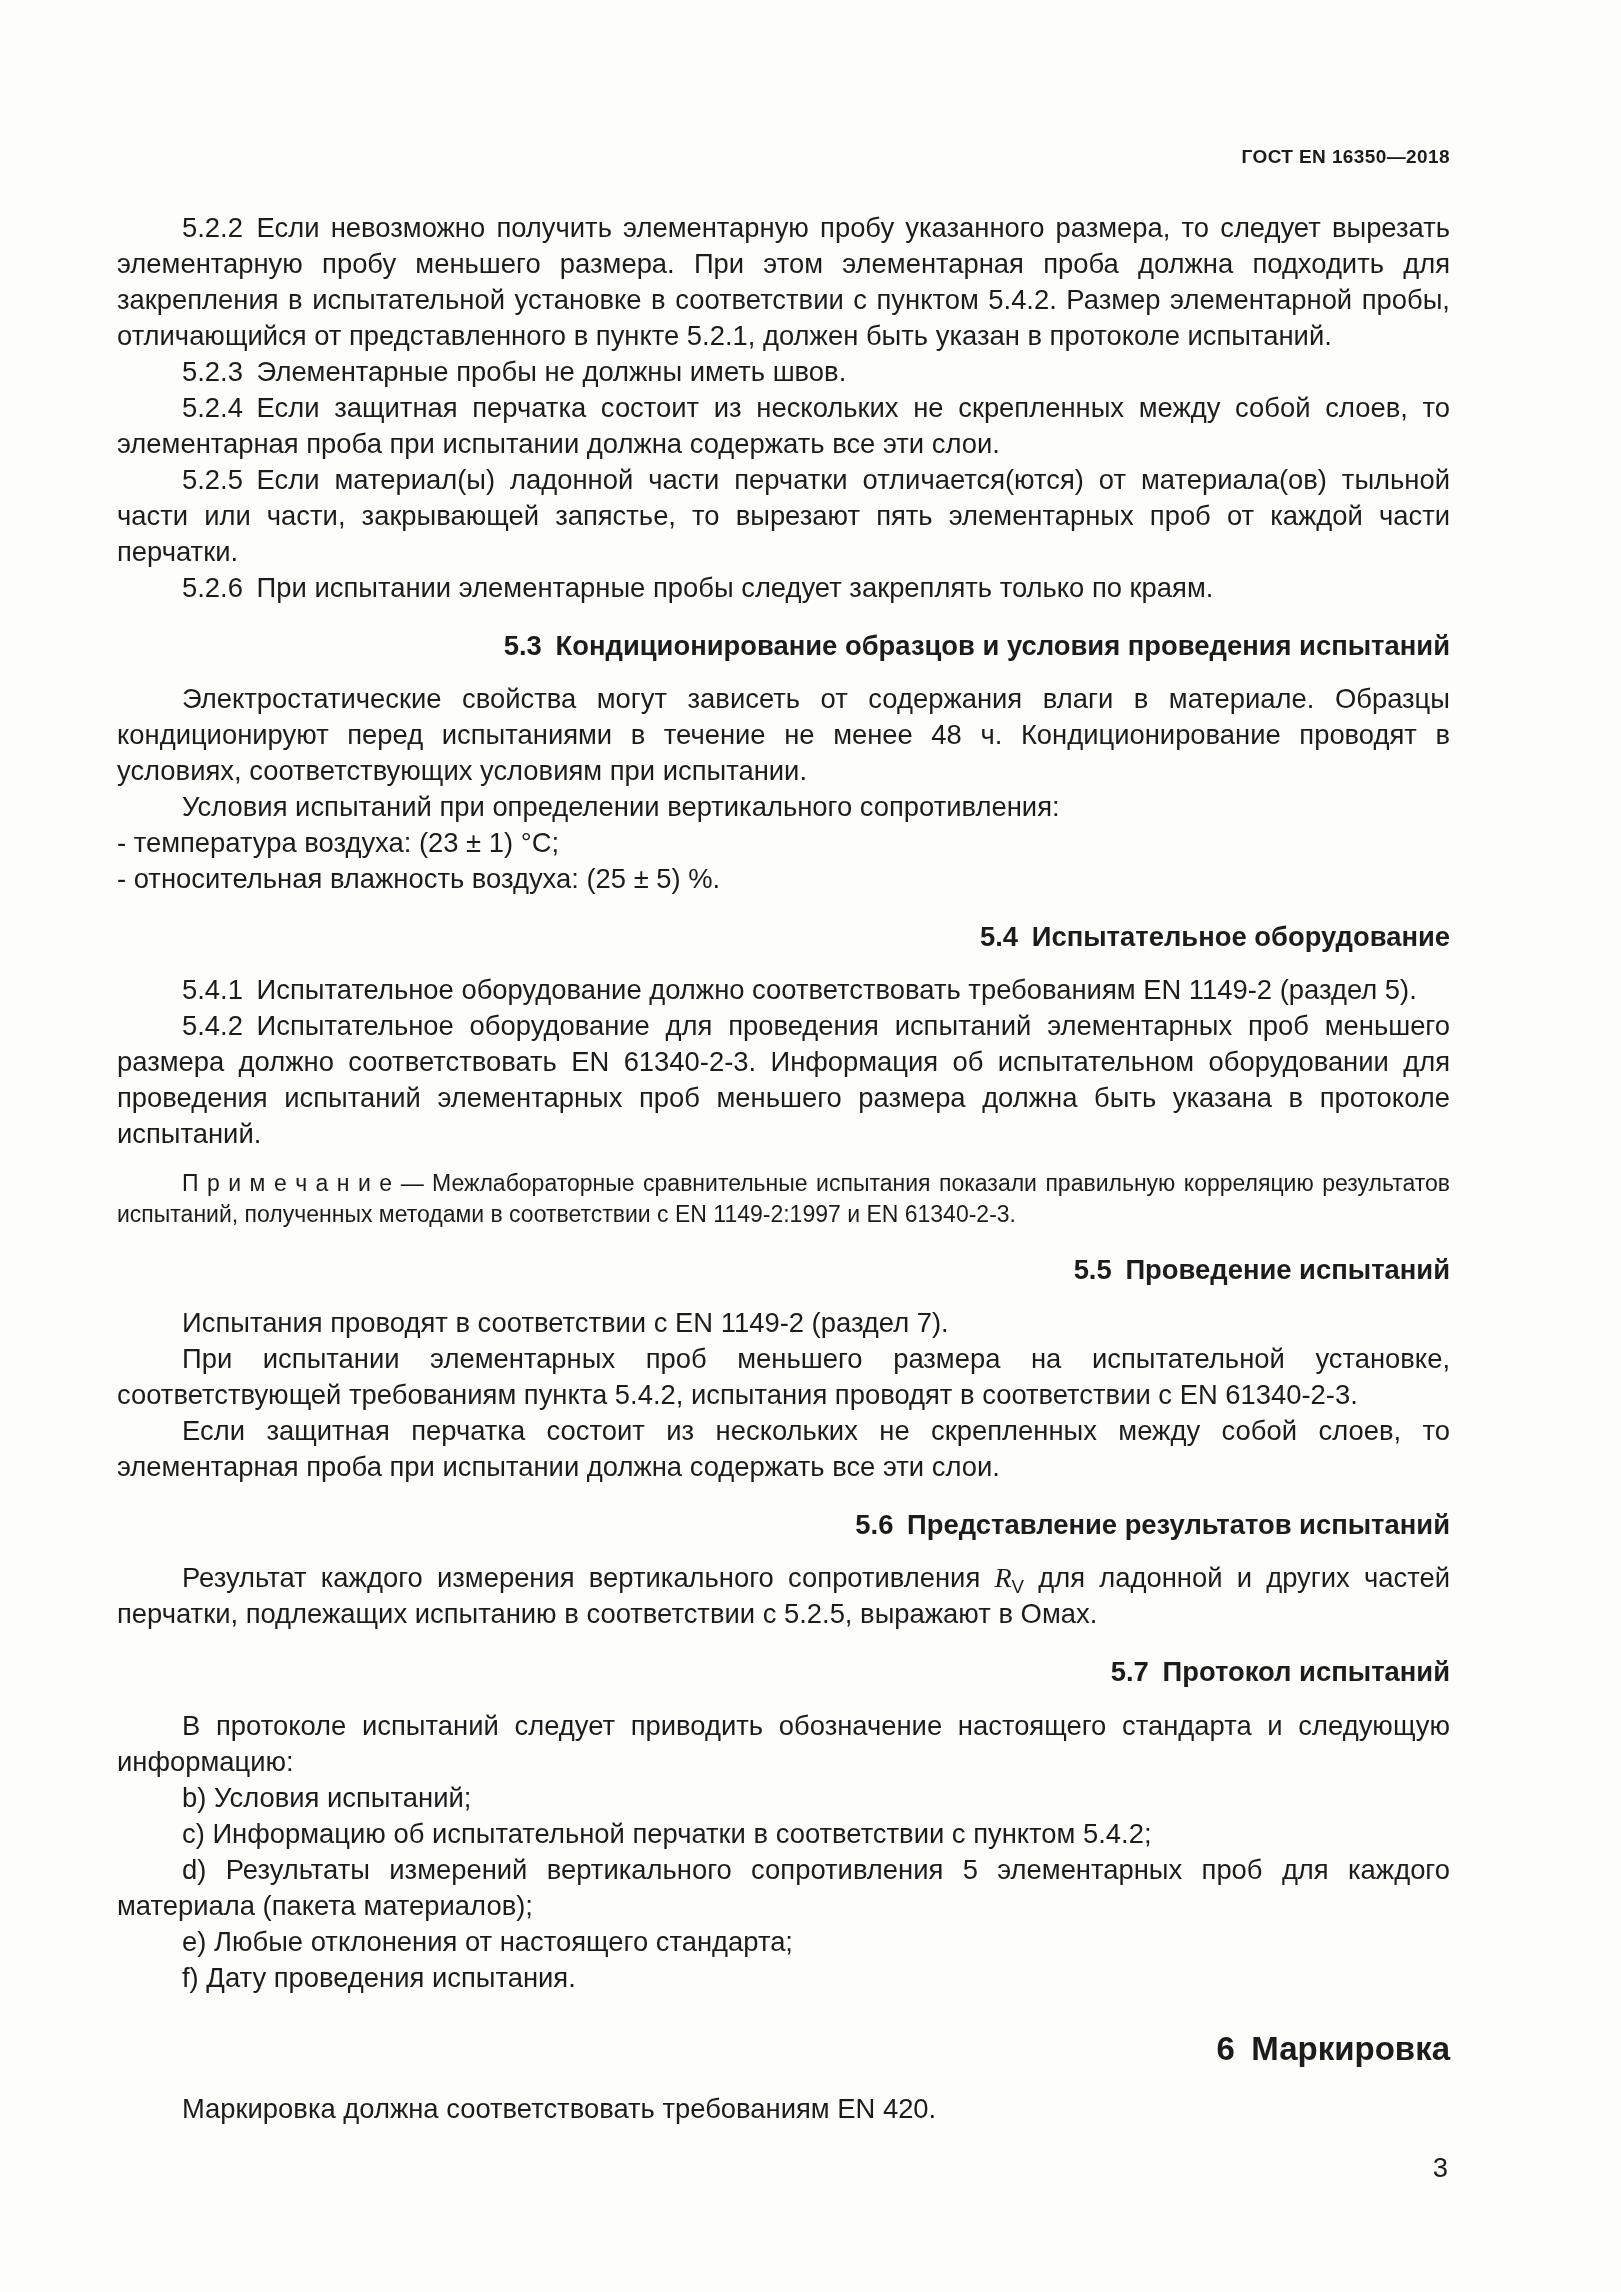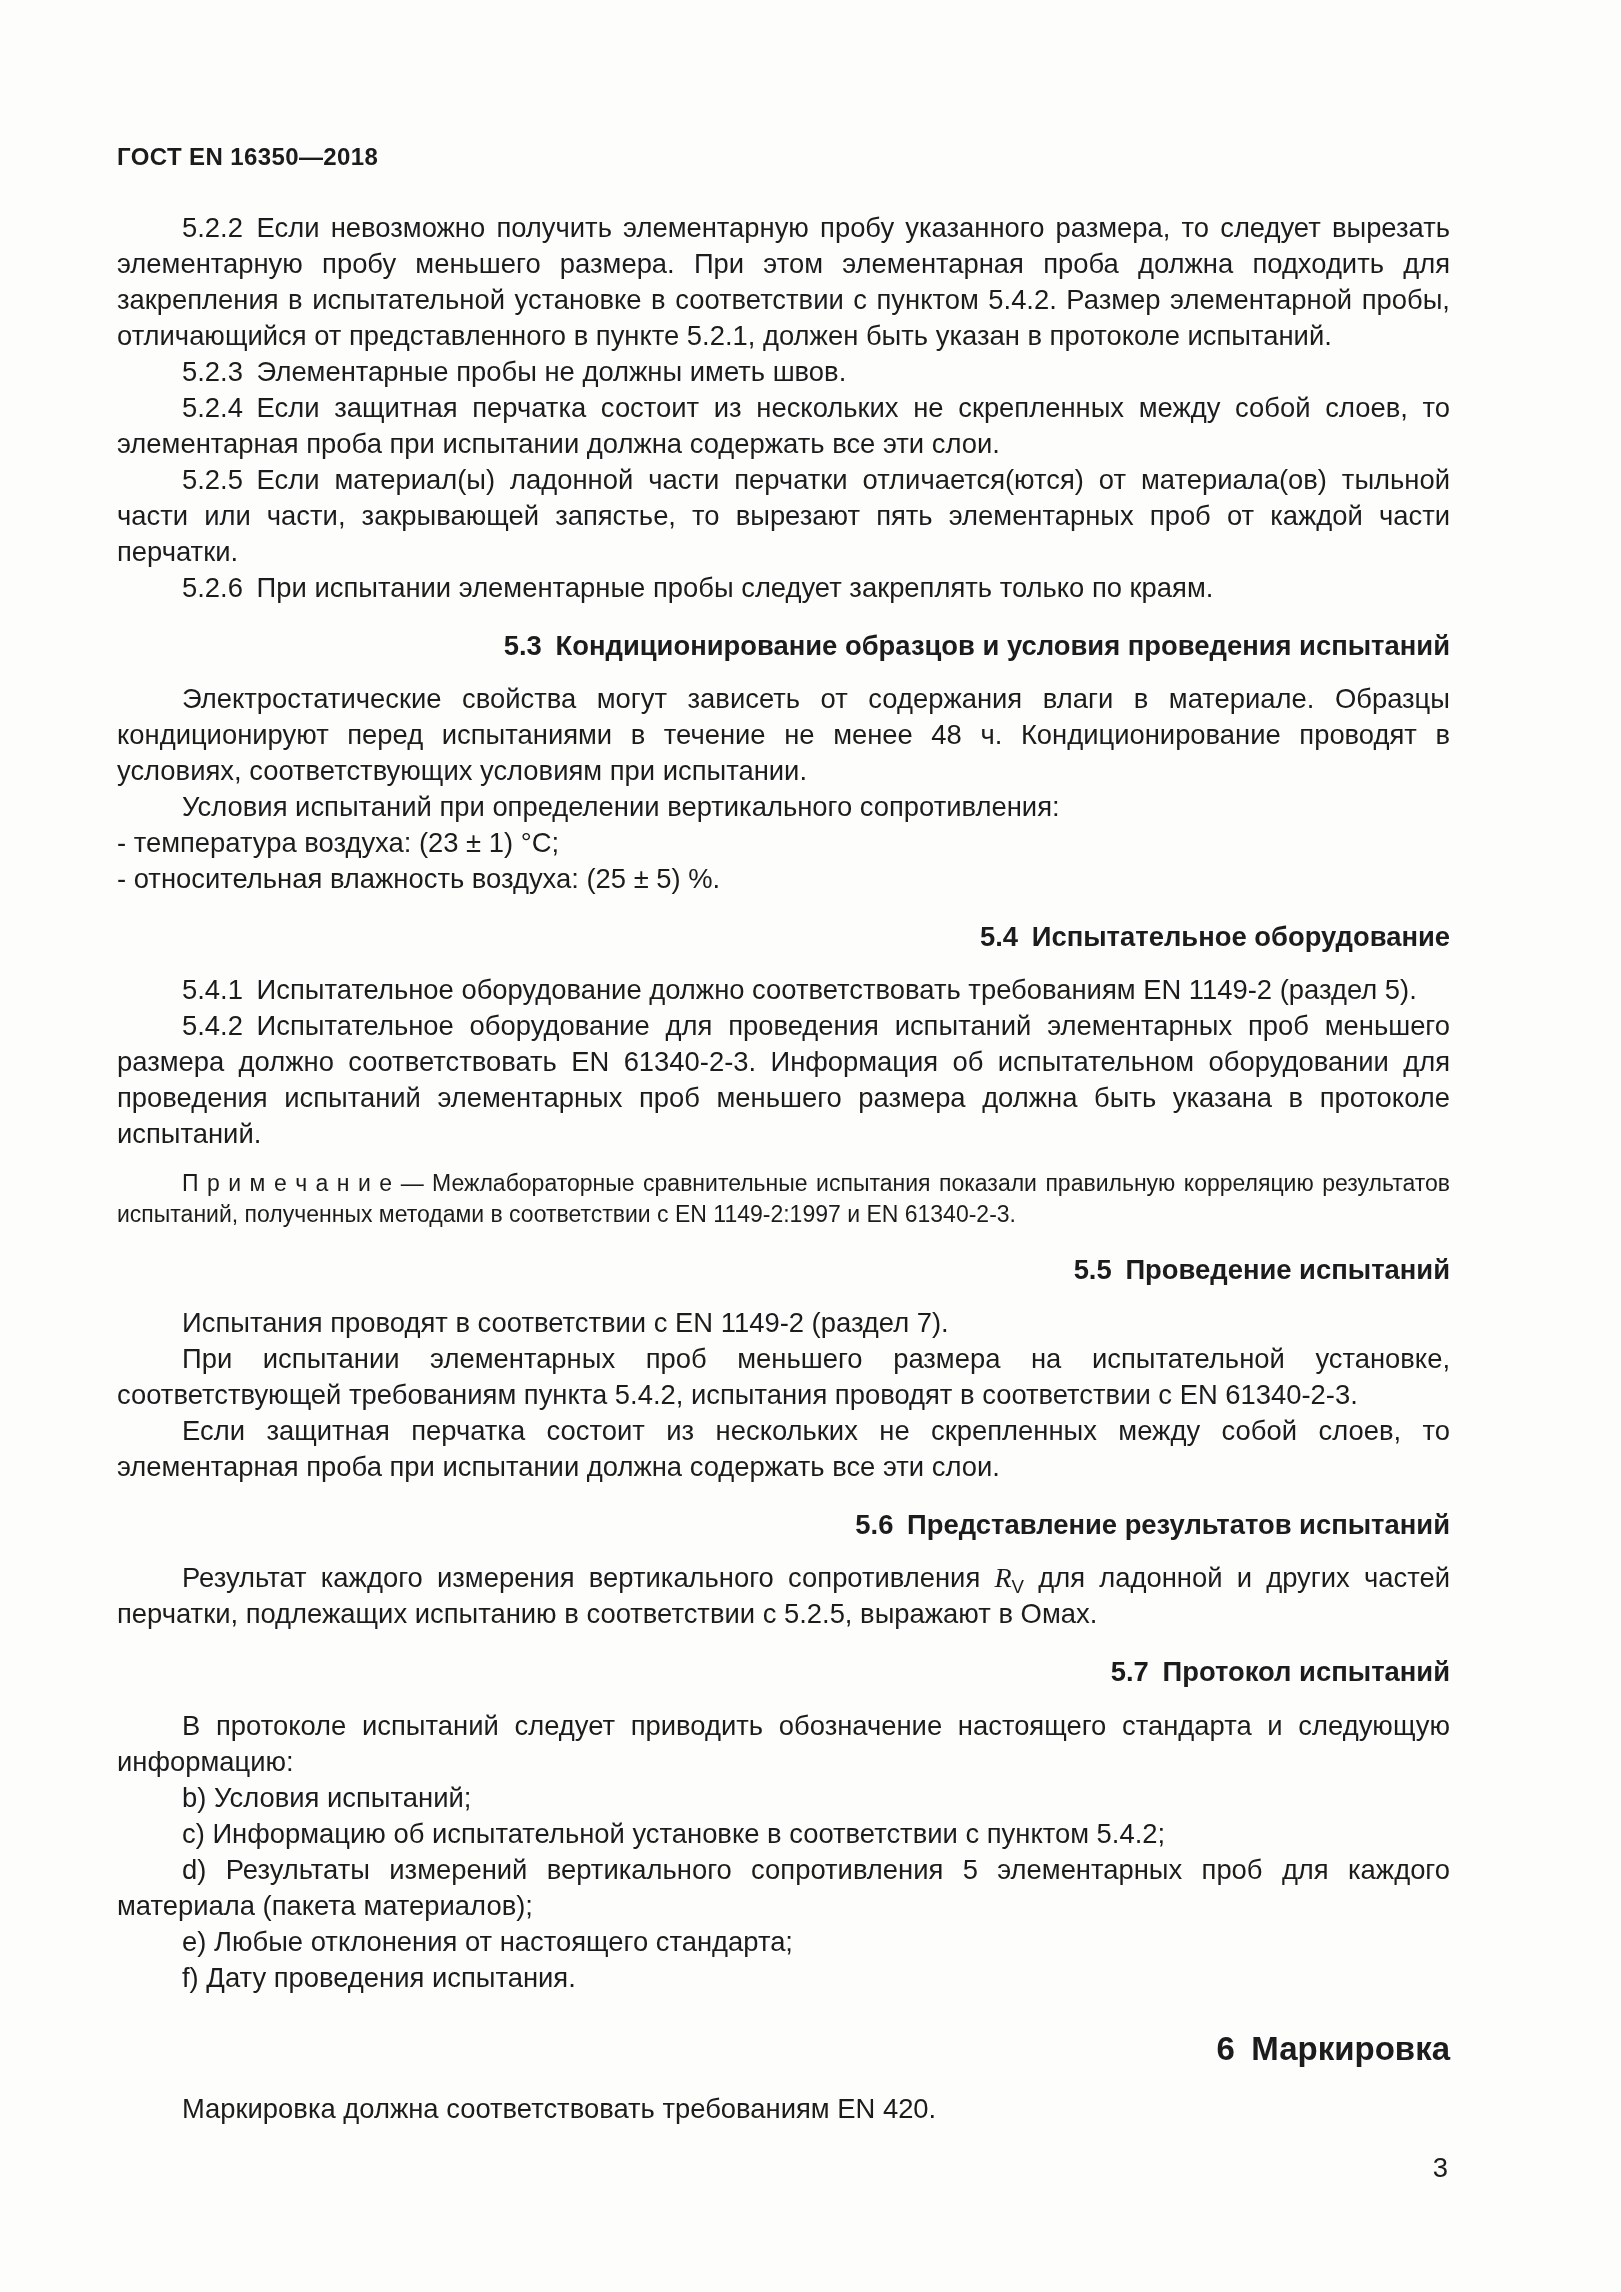--- a/index.html
+++ b/index.html
@@ -13,22 +13,23 @@
     height: 2293px;
     margin: 0 auto;
     background: #fdfdfc;
     color: #1c1c1c;
     font-family: "Liberation Sans", sans-serif;
     box-sizing: border-box;
     padding: 142px 171px 0 117px;
     overflow: hidden;
   }
   .running-header {
+    text-align: right;
     font-weight: 700;
-    font-size: 24px;
+    font-size: 19px;
     line-height: 29px;
     letter-spacing: 0.4px;
   }
   .doc-body {
     margin-top: 39px;
     font-size: 27.4px;
     line-height: 36px;
     text-align: justify;
   }
   .doc-body p { margin: 0; }
@@ -104,21 +105,21 @@
     <p class="para">Испытания проводят в соответствии с EN 1149-2 (раздел 7).</p>
     <p class="para">При испытании элементарных проб меньшего размера на испытательной установке, соответствующей требованиям пункта 5.4.2, испытания проводят в соответствии с EN 61340-2-3.</p>
     <p class="para">Если защитная перчатка состоит из нескольких не скрепленных между собой слоев, то элементарная проба при испытании должна содержать все эти слои.</p>
 
     <p class="heading">5.6 Представление результатов испытаний</p>
     <p class="para"><span>Результат каждого измерения вертикального сопротивления</span> <span class="formula"><span class="formula-var">R</span><sub>V</sub></span> <span>для ладонной и других частей перчатки, подлежащих испытанию в соответствии с 5.2.5, выражают в Омах.</span></p>
 
     <p class="heading">5.7 Протокол испытаний</p>
     <p class="para">В протоколе испытаний следует приводить обозначение настоящего стандарта и следующую информацию:</p>
     <p class="para">b) Условия испытаний;</p>
-    <p class="para">c) Информацию об испытательной установке в соответствии с пунктом 5.4.2;</p>
+    <p class="para">c) Информацию об испытательной перчатки в соответствии с пунктом 5.4.2;</p>
     <p class="para">d) Результаты измерений вертикального сопротивления 5 элементарных проб для каждого материала (пакета материалов);</p>
     <p class="para">e) Любые отклонения от настоящего стандарта;</p>
     <p class="para">f) Дату проведения испытания.</p>
 
     <p class="chapter-heading">6 Маркировка</p>
     <p class="para">Маркировка должна соответствовать требованиям EN 420.</p>
 
   </div>
 
   <div class="page-number">3</div>

